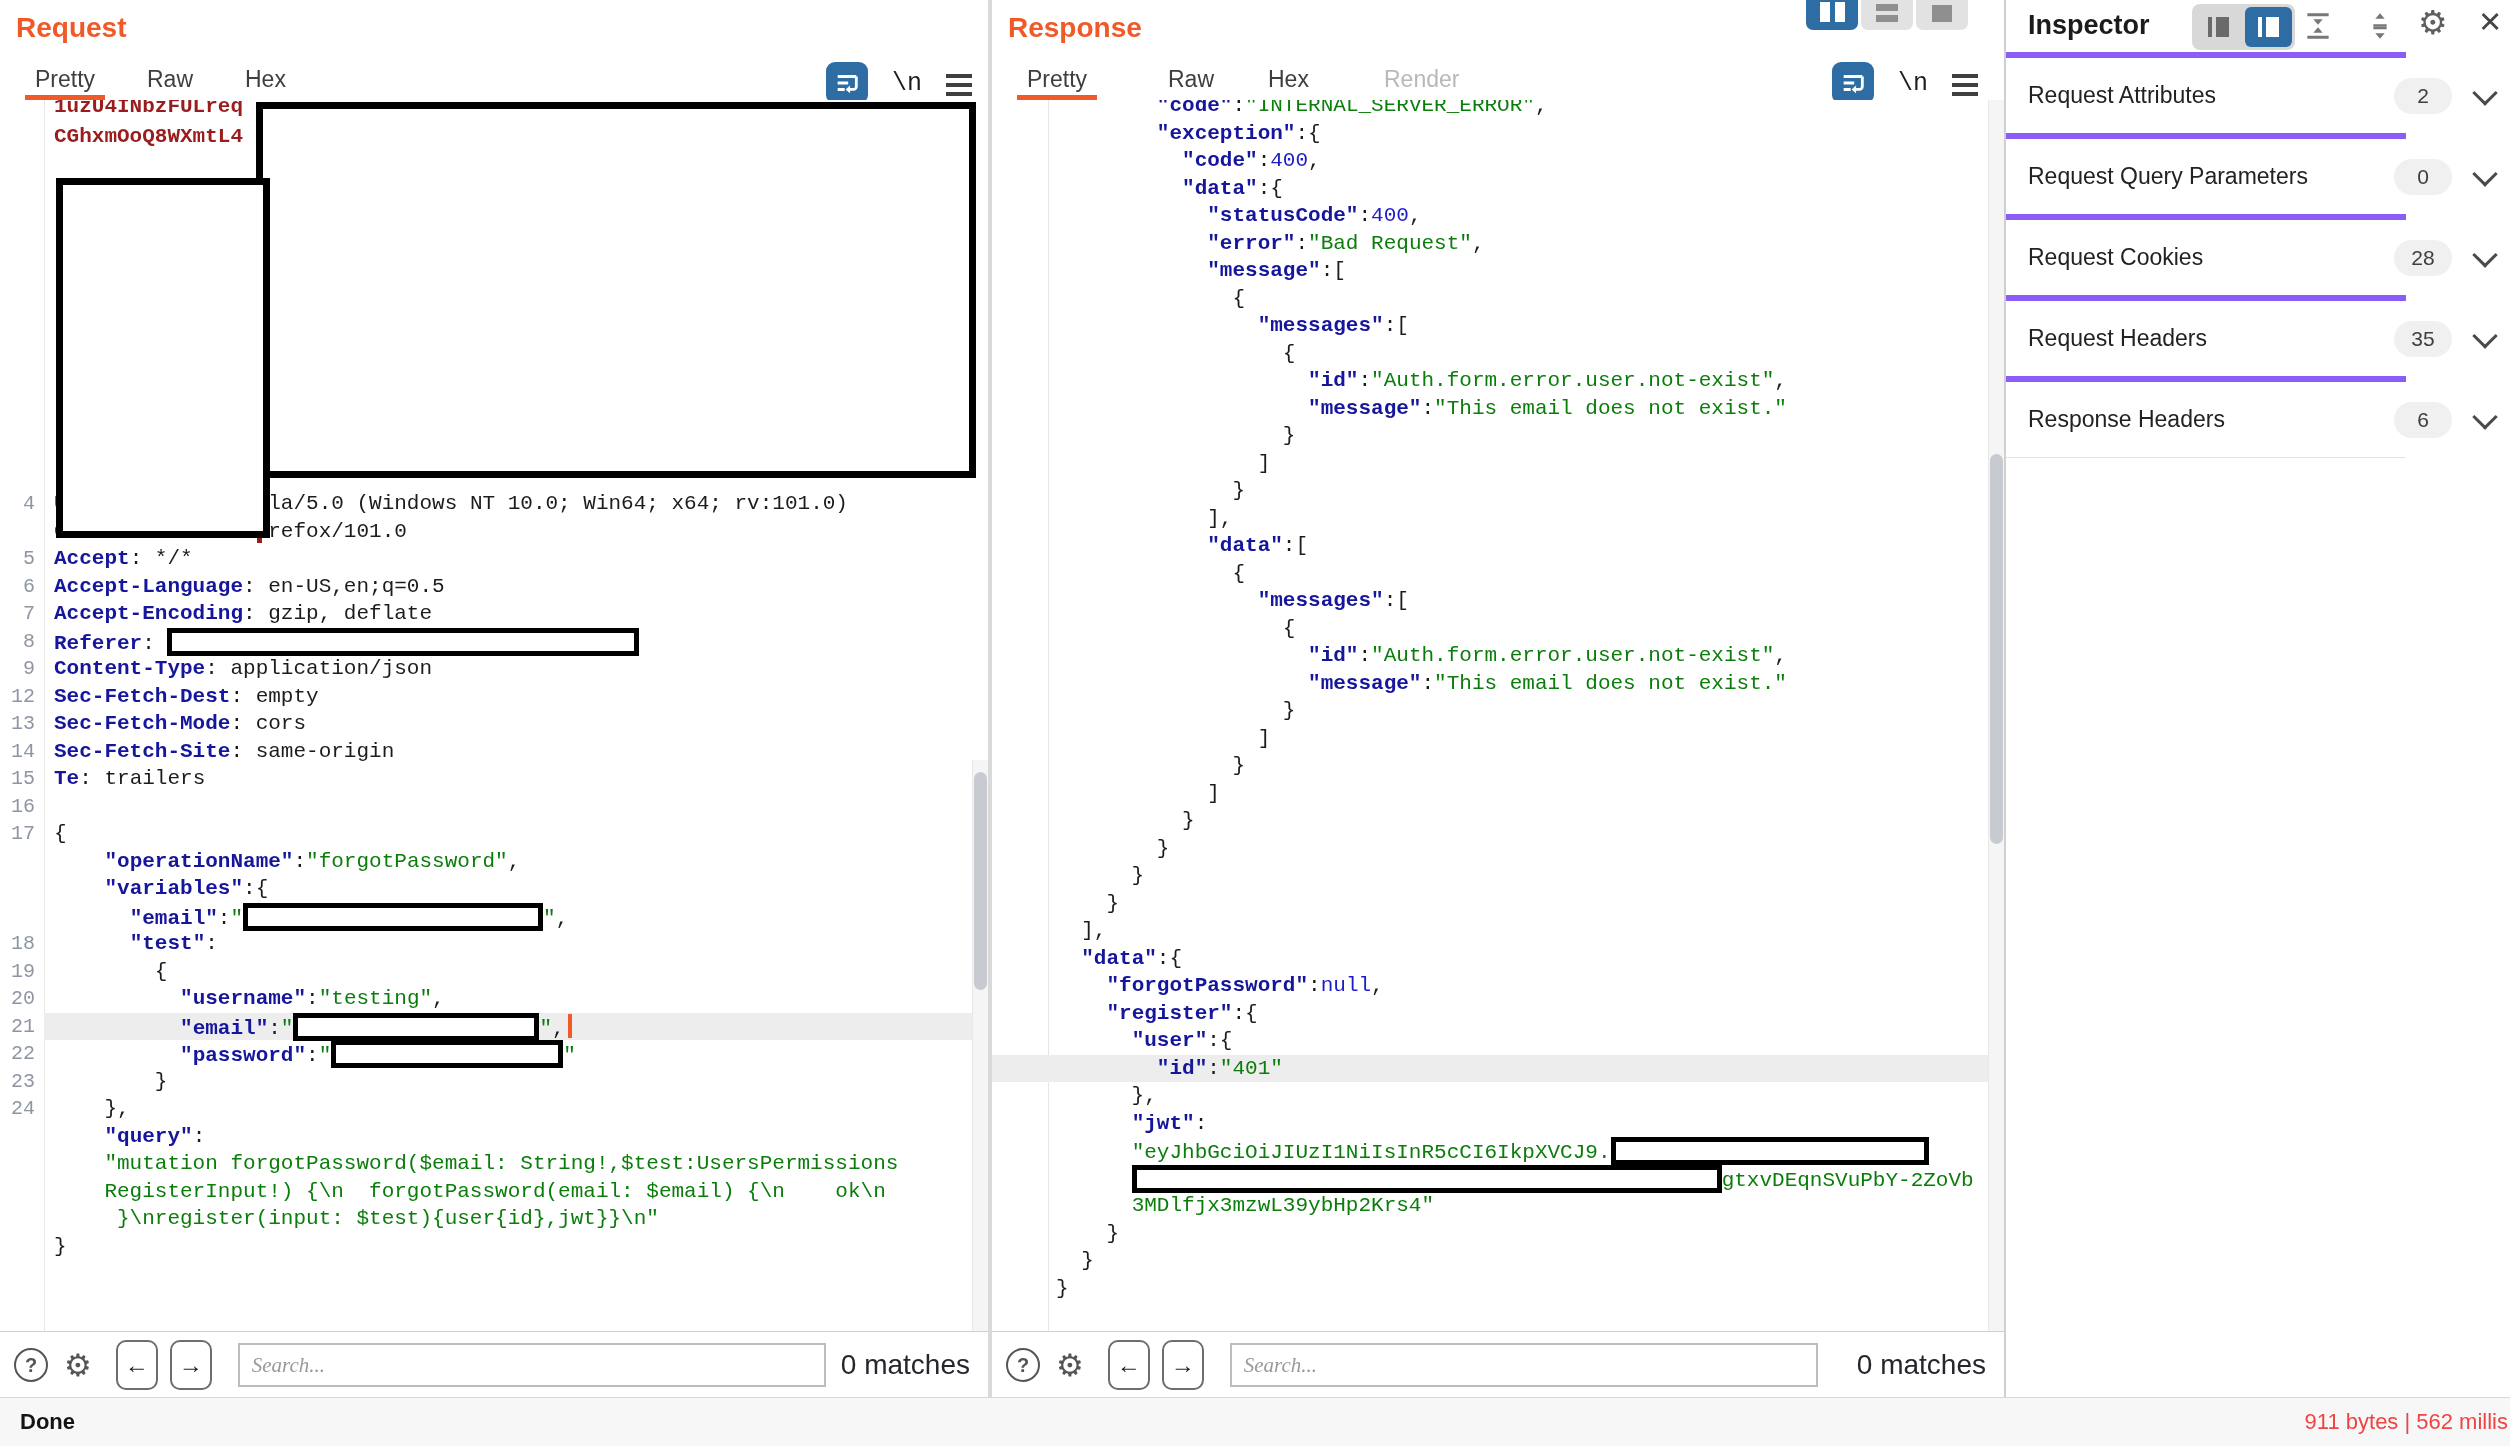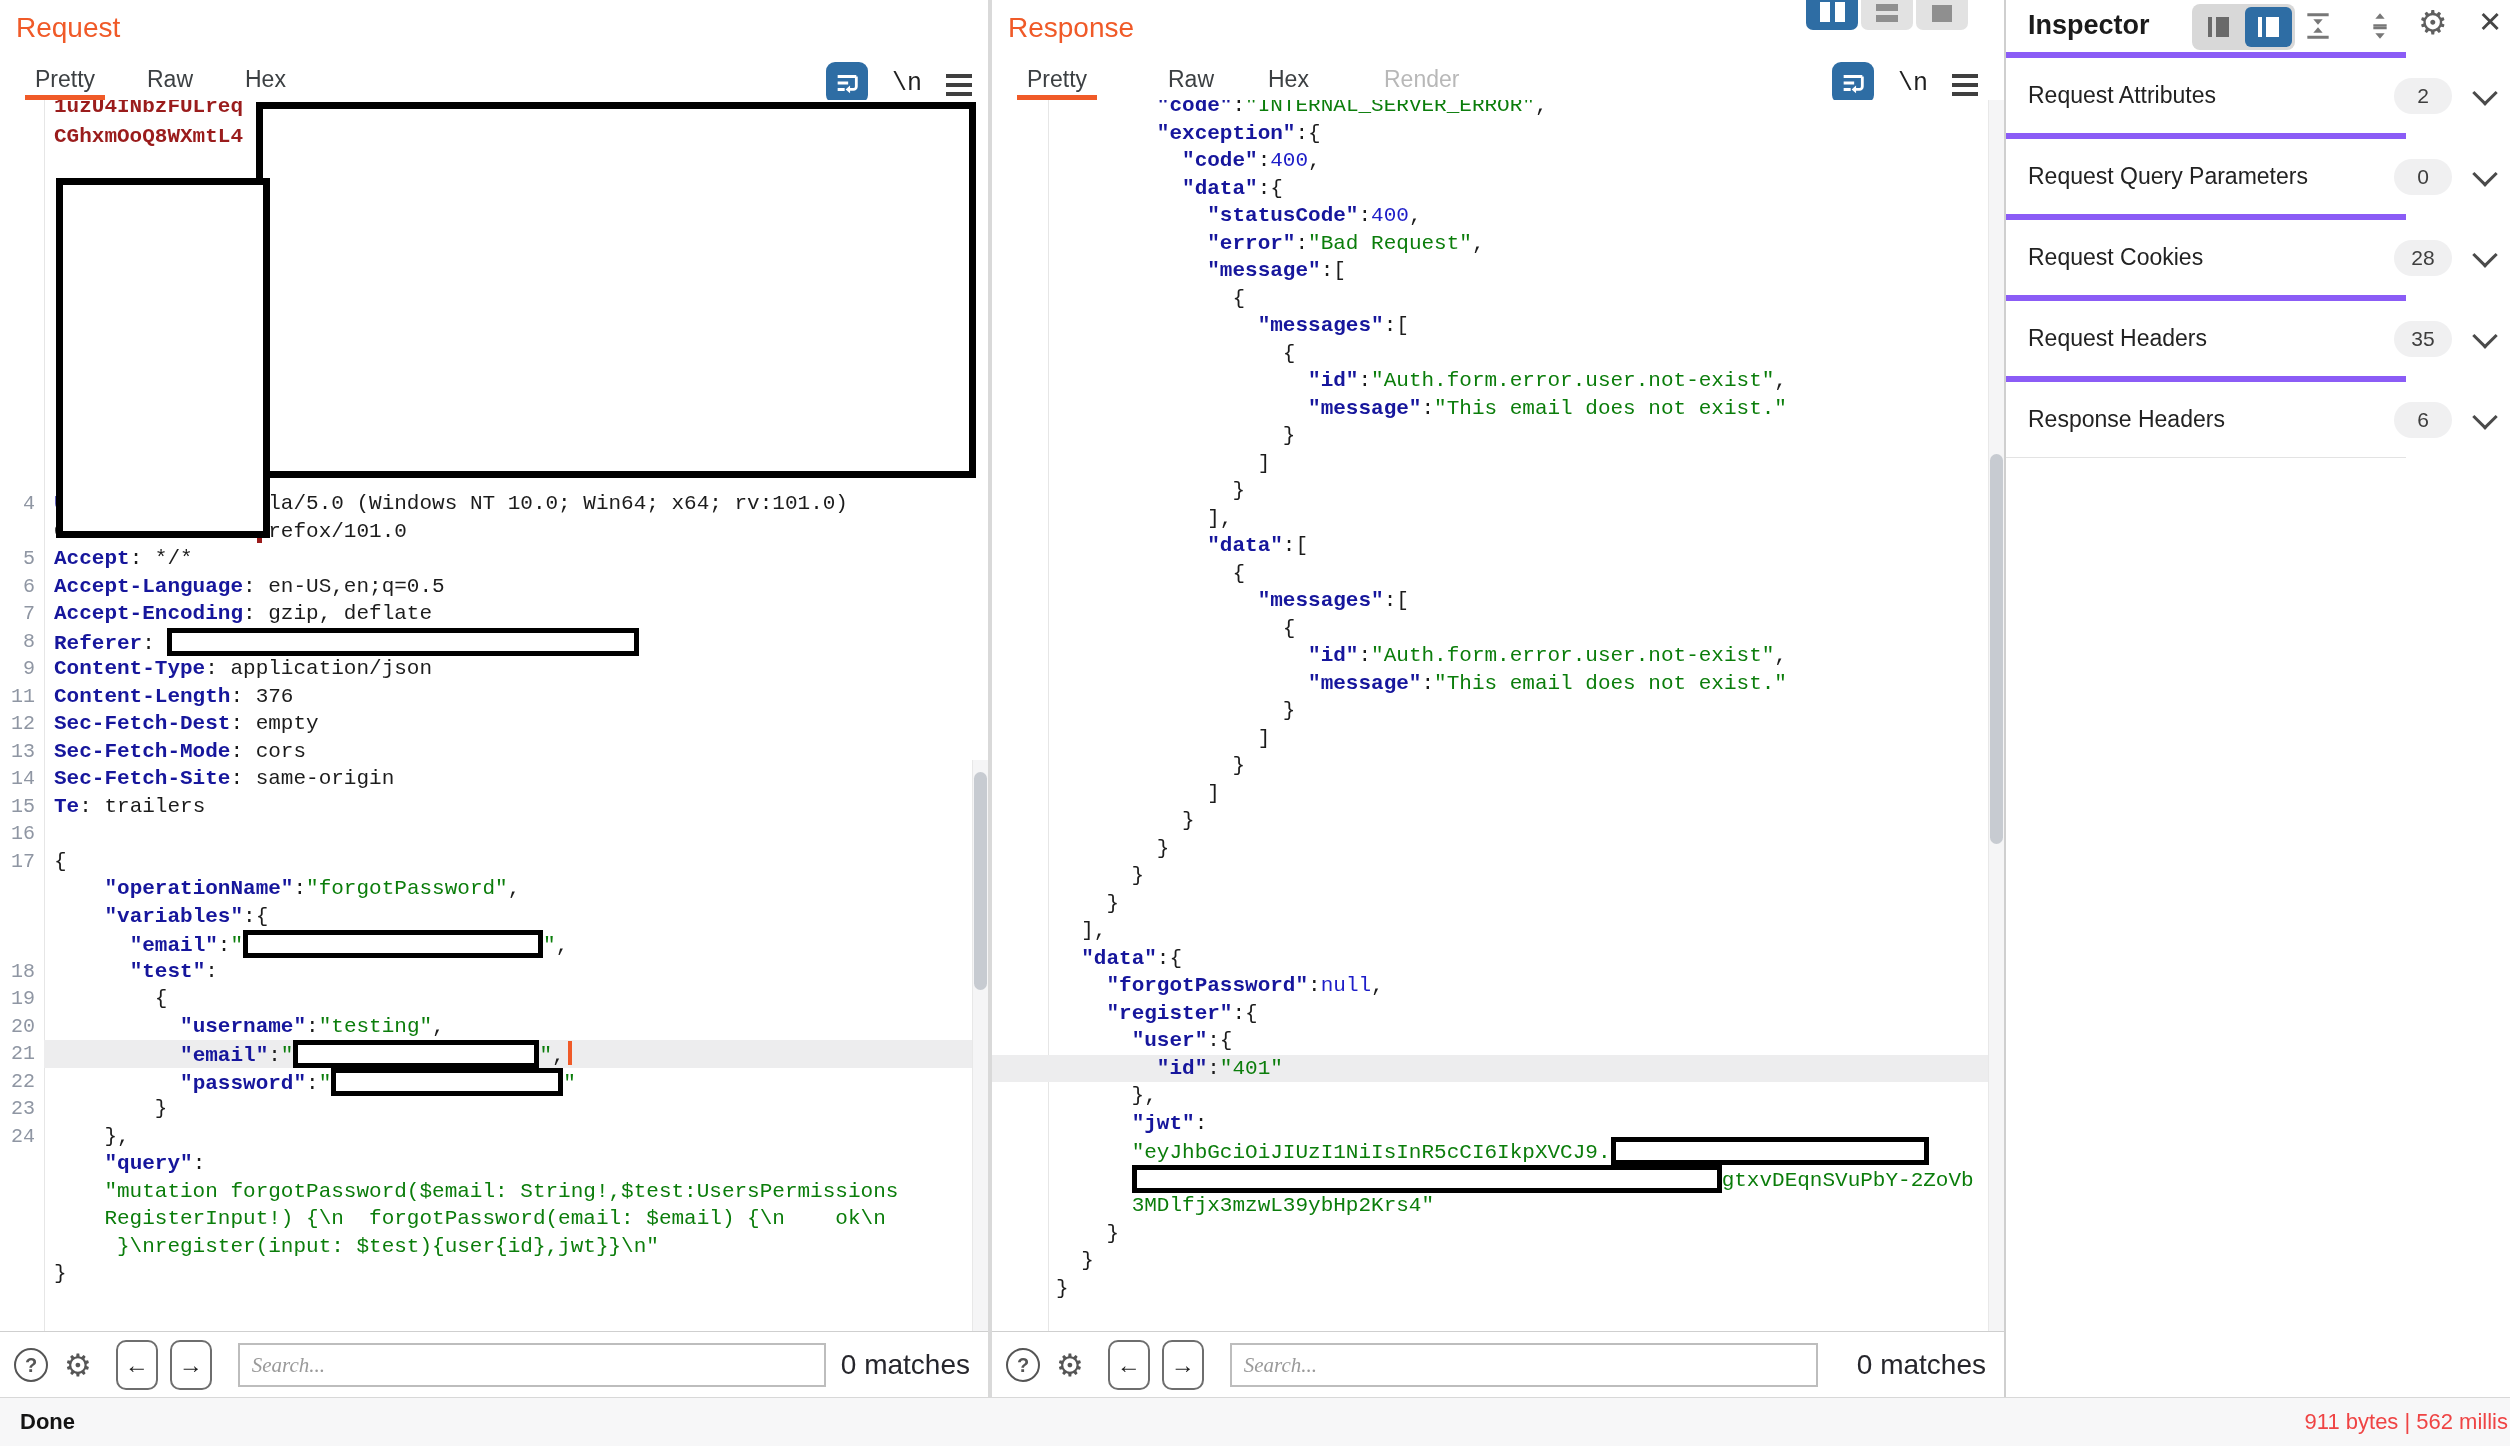--- a/index.html
+++ b/index.html
@@ -7,21 +7,21 @@
        font-family:"Liberation Sans",sans-serif;-webkit-font-smoothing:antialiased}
 
   .panel{position:absolute;top:0;bottom:48px;background:#fff;overflow:hidden}
   #req-panel{left:0;width:988px}
   #resp-panel{left:992px;width:1012px}
   .vdiv{position:absolute;top:0;bottom:48px;background:#d9d9d9;width:4px}
   #div1{left:988px}
   #insp-border{left:2004px;width:2px;background:#cfcfcf;position:absolute;top:0;bottom:48px}
   #inspector{position:absolute;left:2006px;width:400px;top:0;bottom:48px;background:#fff}
 
-  .panel-title{position:absolute;top:12px;left:16px;font-size:28px;font-weight:normal;color:#f05a28}
+  .panel-title{position:absolute;top:12px;left:16px;font-size:28px;font-weight:bold;color:#f05a28}
   .tabrow{position:absolute;top:56px;left:0;right:0;height:44px;border-bottom:1px solid #d2d2d2}
   .tab{position:absolute;top:8px;height:35px;line-height:30px;font-size:23px;color:#3c4043;cursor:default}
   .tab.sel::after{content:"";position:absolute;left:-10px;right:-10px;bottom:-2px;height:6px;background:#f05a28}
   .tab.dis{color:#b8b8b8}
 
   .tabicons{position:absolute;top:6px;display:flex;align-items:center;gap:24px}
   .wrapicon{width:42px;height:42px;border-radius:9px;background:#2e6da4;display:flex;align-items:center;justify-content:center}
   .nlicon{font-family:"Liberation Mono",monospace;font-size:25px;color:#1f1f1f}
   .hamb{width:26px;height:4px;background:#3f3f3f;box-shadow:0 9px 0 #3f3f3f,0 18px 0 #3f3f3f;margin-top:-18px}
 
@@ -153,21 +153,20 @@
         <div class="rf" style="top: 426px;"></div>
       </div>
     <div class="coderows" id="req-rows" style="top:390px">
         <div class="crow"><span class="ln">4</span><span class="ccode"><span class="tk-k">User-Agent</span><span class="tk-p">: Mozilla/5.0 (Windows NT 10.0; Win64; x64; rv:101.0)</span></span></div>
         <div class="crow"><span class="ln"></span><span class="ccode"><span class="tk-p">Gecko/20100101 Firefox/101.0</span></span></div>
         <div class="crow"><span class="ln">5</span><span class="ccode"><span class="tk-k">Accept</span><span class="tk-p">: */*</span></span></div>
         <div class="crow"><span class="ln">6</span><span class="ccode"><span class="tk-k">Accept-Language</span><span class="tk-p">: en-US,en;q=0.5</span></span></div>
         <div class="crow"><span class="ln">7</span><span class="ccode"><span class="tk-k">Accept-Encoding</span><span class="tk-p">: gzip, deflate</span></span></div>
         <div class="crow"><span class="ln">8</span><span class="ccode"><span class="tk-k">Referer</span><span class="tk-p">: </span><span class="ibox" style="width: 472px;"></span></span></div>
         <div class="crow"><span class="ln">9</span><span class="ccode"><span class="tk-k">Content-Type</span><span class="tk-p">: application/json</span></span></div>
-        <div class="crow"><span class="ln">11</span><span class="ccode"><span class="tk-k">Content-Length</span><span class="tk-p">: 376</span></span></div>
         <div class="crow"><span class="ln">12</span><span class="ccode"><span class="tk-k">Sec-Fetch-Dest</span><span class="tk-p">: empty</span></span></div>
         <div class="crow"><span class="ln">13</span><span class="ccode"><span class="tk-k">Sec-Fetch-Mode</span><span class="tk-p">: cors</span></span></div>
         <div class="crow"><span class="ln">14</span><span class="ccode"><span class="tk-k">Sec-Fetch-Site</span><span class="tk-p">: same-origin</span></span></div>
         <div class="crow"><span class="ln">15</span><span class="ccode"><span class="tk-k">Te</span><span class="tk-p">: trailers</span></span></div>
         <div class="crow"><span class="ln">16</span><span class="ccode"></span></div>
         <div class="crow"><span class="ln">17</span><span class="ccode"><span class="tk-p">{</span></span></div>
         <div class="crow"><span class="ln"></span><span class="ccode"><span class="tk-p">    </span><span class="tk-k">"operationName"</span><span class="tk-p">:</span><span class="tk-s">"forgotPassword"</span><span class="tk-p">,</span></span></div>
         <div class="crow"><span class="ln"></span><span class="ccode"><span class="tk-p">    </span><span class="tk-k">"variables"</span><span class="tk-p">:{</span></span></div>
         <div class="crow"><span class="ln"></span><span class="ccode"><span class="tk-p">      </span><span class="tk-k">"email"</span><span class="tk-p">:</span><span class="tk-s">"</span><span class="ibox" style="width: 300px;"></span><span class="tk-s">"</span><span class="tk-p">,</span></span></div>
         <div class="crow"><span class="ln">18</span><span class="ccode"><span class="tk-p">      </span><span class="tk-k">"test"</span><span class="tk-p">:</span></span></div>

